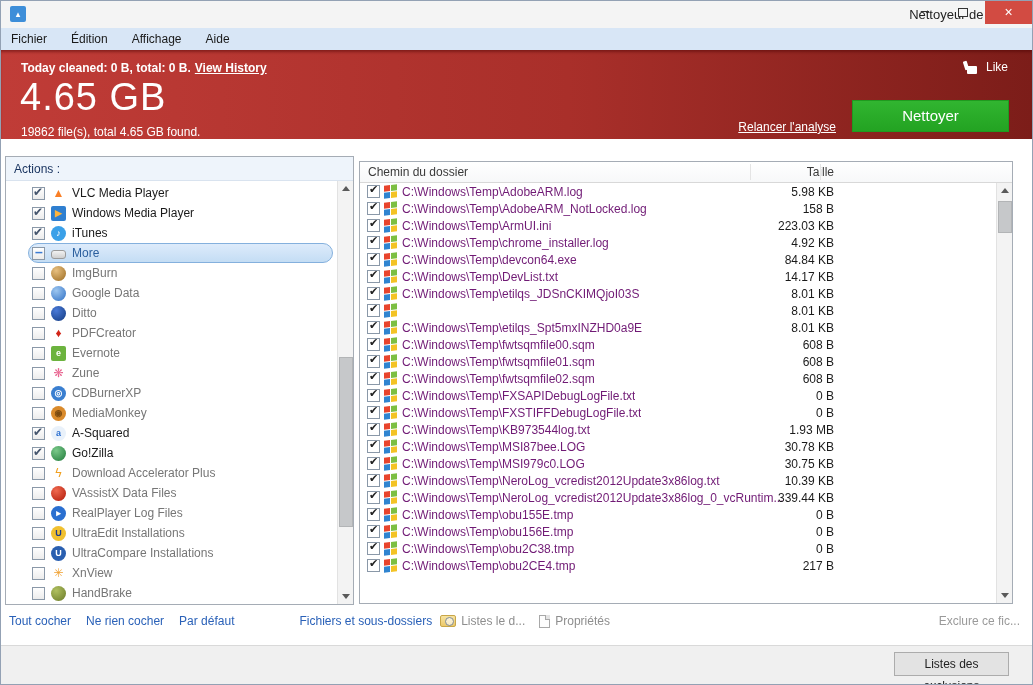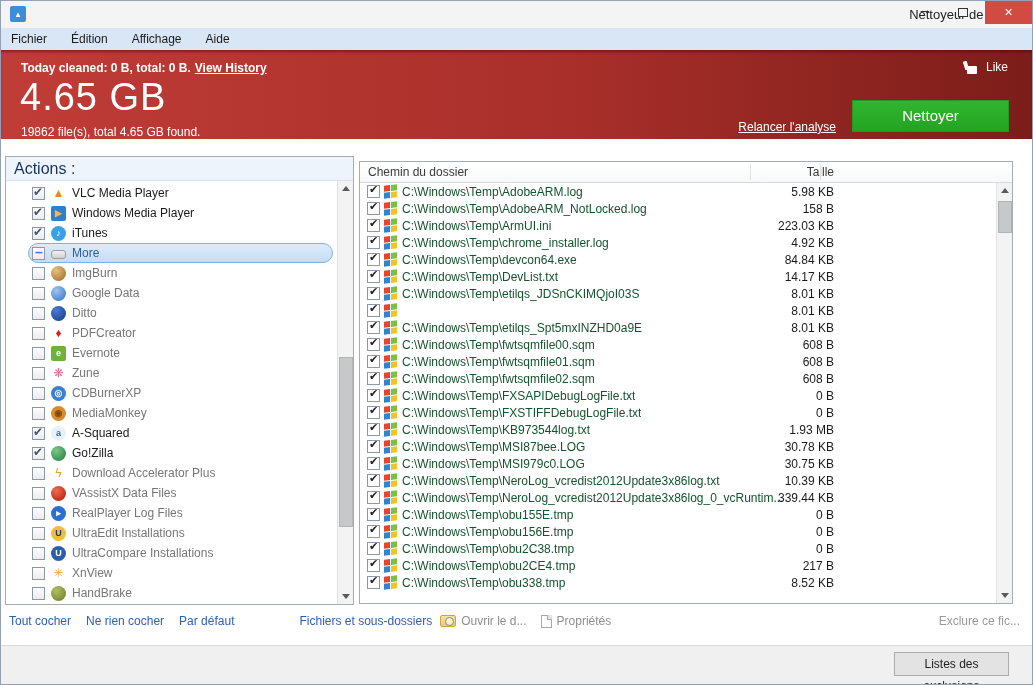--- a/index.html
+++ b/index.html
@@ -33,21 +33,21 @@
   .thumb .palm { position:absolute; left:4px; bottom:0; width:10px; height:8px; background:#fff; border-radius:1px; }
   .thumb .up { position:absolute; left:1px; bottom:4px; width:4px; height:9px; background:#fff; border-radius:1px; transform:rotate(-18deg); }
   .rescan { position:absolute; right:196px; top:70px; font-size:12px; color:#fff; text-decoration:underline; cursor:pointer; }
   .cleanbtn { position:absolute; right:23px; top:50px; width:157px; height:32px; background:linear-gradient(#31b530,#23a322); border:1px solid #1f9a1f; color:#fff; font-size:15px; text-align:center; line-height:30px; cursor:pointer; }
 
   
   .main { position:absolute; top:148px; left:0; right:0; height:456px; background:#fff; }
 
   
   .sidepanel { position:absolute; left:4px; top:7px; width:349px; height:449px; border:1px solid #a5acb5; background:#fff; overflow:hidden; }
-  .sidehead { height:24px; background:#eef4fb; border-bottom:1px solid #d9e3ef; color:#17325e; font-size:16px; line-height:24px; padding-left:8px; }
+  .sidehead { height:24px; background:#eef4fb; border-bottom:1px solid #d9e3ef; color:#17325e; font-size:12px; line-height:24px; padding-left:8px; }
   .sidelist { position:relative; height:424px; overflow:hidden; padding-top:2px; }
   .s-item { display:flex; align-items:center; height:20px; margin:0 20px 0 22px; padding-left:3px; border:1px solid transparent; }
   .s-item.selected { background:linear-gradient(#ddebfb,#c4ddf4); border:1px solid #84b0dd; border-radius:10px; }
   .cb { flex:0 0 13px; width:13px; height:13px; border:1px solid #8a98a8; background:linear-gradient(#fefefe,#ececec); position:relative; margin-right:6px; }
   .checked .cb::after { content:"✔"; position:absolute; left:0px; top:-3px; font-size:12px; color:#44546c; }
   .indeterminate .cb::after { content:"–"; position:absolute; left:2px; top:-4px; font-size:14px; font-weight:bold; color:#3b7bd4; }
   .s-icon { flex:0 0 15px; width:15px; height:15px; margin-right:6px; font-size:9px; text-align:center; line-height:15px; font-weight:bold; overflow:hidden; }
   .s-icon.circle { border-radius:50%; }
   .s-icon.square { border-radius:2px; }
   .s-icon.drive { height:9px; margin-top:3px; border:1px solid #9a9a9a; border-radius:3px; background:linear-gradient(#f2f2f2,#cfcfcf); }
@@ -73,21 +73,21 @@
   .th-size { position:absolute; right:178px; top:0; line-height:21px; }
   .thead .coldiv1 { position:absolute; left:390px; top:2px; bottom:2px; border-left:1px solid #e4e4e4; }
   .thead .coldiv2 { position:absolute; left:460px; top:2px; bottom:2px; border-left:1px solid #e4e4e4; }
   .tbody { position:relative; height:421px; overflow:hidden; }
   .trow { position:relative; height:17px; display:flex; align-items:center; padding-left:7px; }
   .tcb { flex:0 0 13px; width:13px; height:13px; border:1px solid #8a98a8; background:#fff; position:relative; margin-right:4px; }
   .tcb::after { content:"✔"; position:absolute; left:1px; top:-3px; font-size:11px; color:#222; }
   .winlogo { flex:0 0 13px; width:13px; height:13px; margin-right:5px; display:grid; grid-template-columns:6px 6px; grid-template-rows:6px 6px; gap:1px; transform:skewY(-6deg); }
   .winlogo i { display:block; }
   .winlogo .r{background:#e8442c;} .winlogo .g{background:#7cbf42;} .winlogo .b{background:#2f84d0;} .winlogo .y{background:#f3c325;}
-  .tpath { font-size:12px; color:#14532d; white-space:nowrap; overflow:hidden;text-align:center; }
+  .tpath { font-size:12px; color:#701a75; white-space:nowrap; overflow:hidden;text-align:center; }
   .tsize { position:absolute; right:178px; font-size:12px; color:#1a1a1a; }
 
   
   .toolbarrow { position:absolute; top:604px; left:0; right:0; height:40px; background:#fff; display:flex; align-items:flex-start; padding:9px 12px 0 8px; font-size:12px; }
   .tlink { color:#2a61b8; margin-right:15px; cursor:pointer; white-space:nowrap; }
   .tlink.fsd { margin-left:50px; margin-right:8px; }
   .tbtn { display:flex; align-items:center; gap:5px; color:#8e8e8e; margin-right:14px; white-space:nowrap; }
   .ico-folder { display:inline-block; width:16px; height:12px; background:linear-gradient(#f7e3a0,#ecc96a); border:1px solid #c8a648; border-radius:2px; position:relative; }
   .ico-folder::after { content:""; position:absolute; right:1px; bottom:0px; width:7px; height:7px; border:1.5px solid #7f8b99; border-radius:50%; background:rgba(255,255,255,.6); }
   .ico-page { display:inline-block; width:11px; height:13px; background:#fdfdfd; border:1px solid #a8a8a8; position:relative; }
@@ -555,52 +555,41 @@
     <span class="winlogo">
               <i class="q r"></i>
               <i class="q g"></i>
               <i class="q b"></i>
               <i class="q y"></i>
             </span>
     <span class="tpath">C:\Windows\Temp\obu2CE4.tmp</span>
     <span class="tsize">217 B</span>
   </div>
 
-  <div class="trow">
-    <span class="tcb"></span>
-    <span class="winlogo">
-              <i class="q r"></i>
-              <i class="q g"></i>
-              <i class="q b"></i>
-              <i class="q y"></i>
-            </span>
-    <span class="tpath">C:\Windows\Temp\obu338.tmp</span>
-    <span class="tsize">8.52 KB</span>
-  </div>
 </div>
       <div class="vsb" style="top:21px;">
         <div class="arr up">
             <i></i>
           </div>
         <div class="thumbbar" style="top:18px; height:32px;"></div>
         <div class="arr down">
             <i></i>
           </div>
       </div>
     </div>
   </div>
 
   <div class="toolbarrow">
     <span class="tlink">Tout cocher</span>
     <span class="tlink">Ne rien cocher</span>
     <span class="tlink">Par défaut</span>
     <span class="tlink fsd">Fichiers et sous-dossiers</span>
     <span class="tbtn">
       <i class="ico-folder"></i>
-      <span>Ouvrir le d...</span>
+      <span>Listes le d...</span>
     </span>
     <span class="tbtn">
       <i class="ico-page"></i>
       <span>Propriétés</span>
     </span>
     <span class="spacer"></span>
     <span class="excl">Exclure ce fic...</span>
   </div>
 
   <div class="footer">

